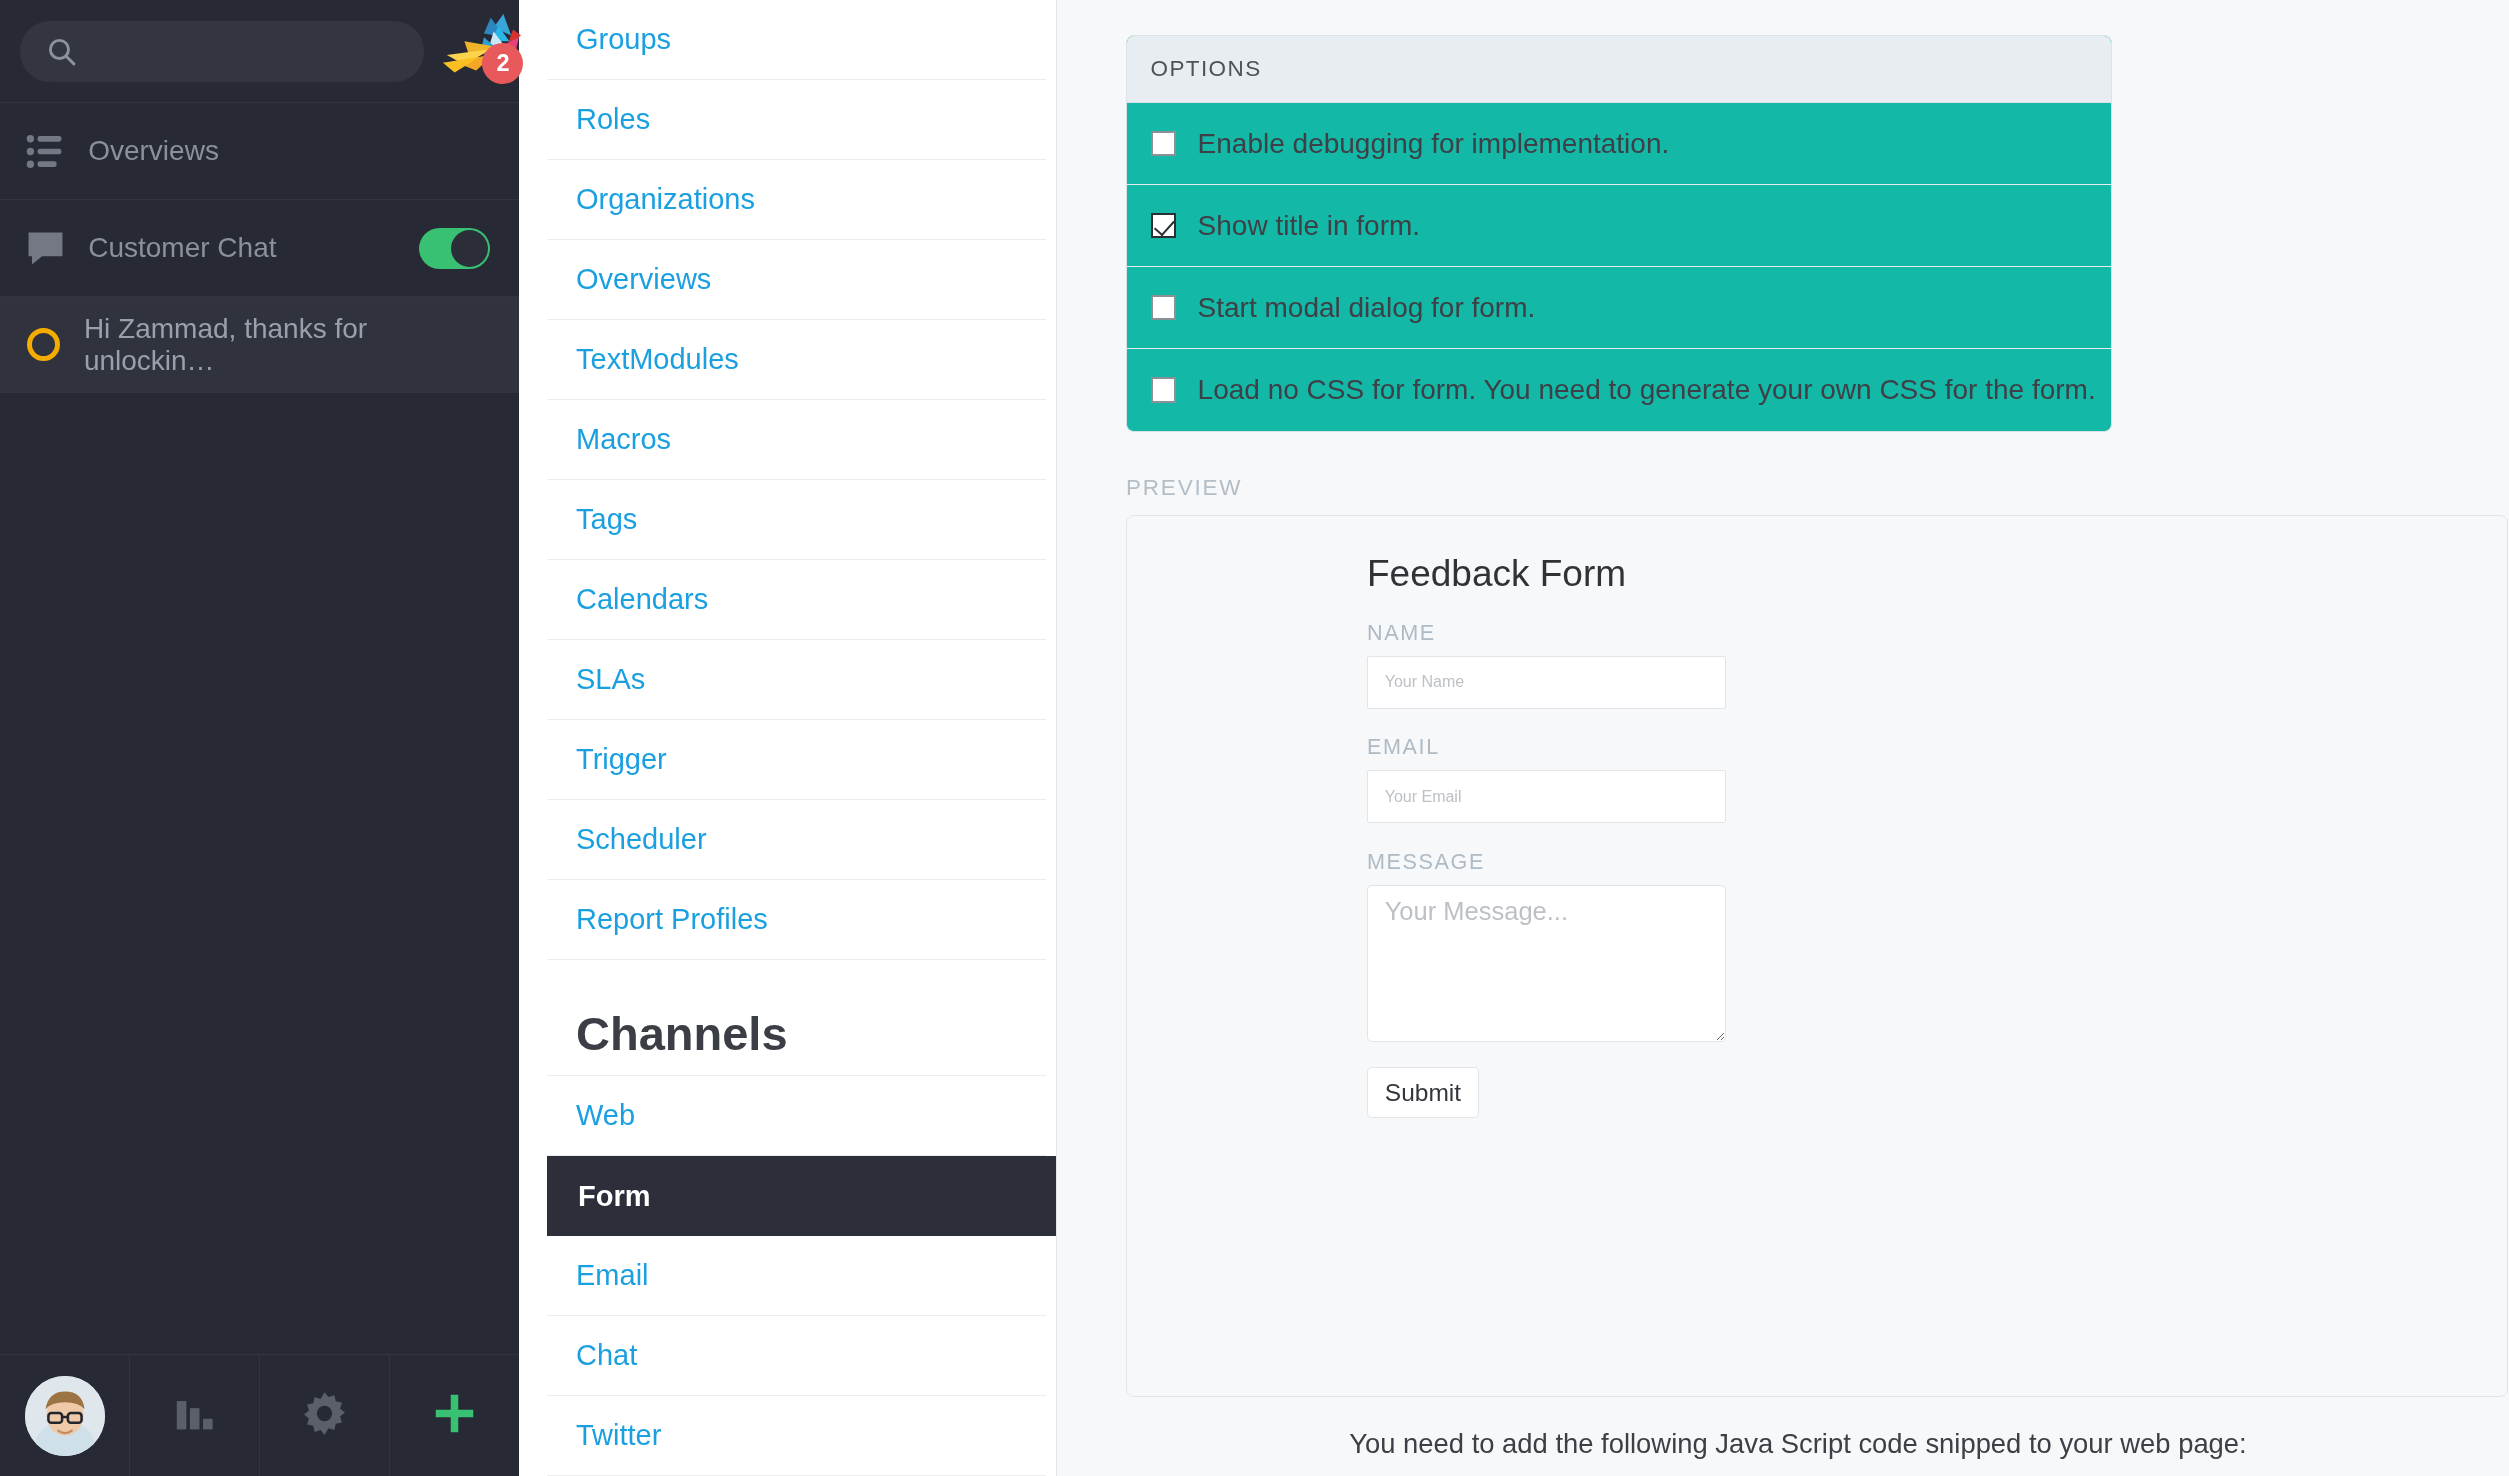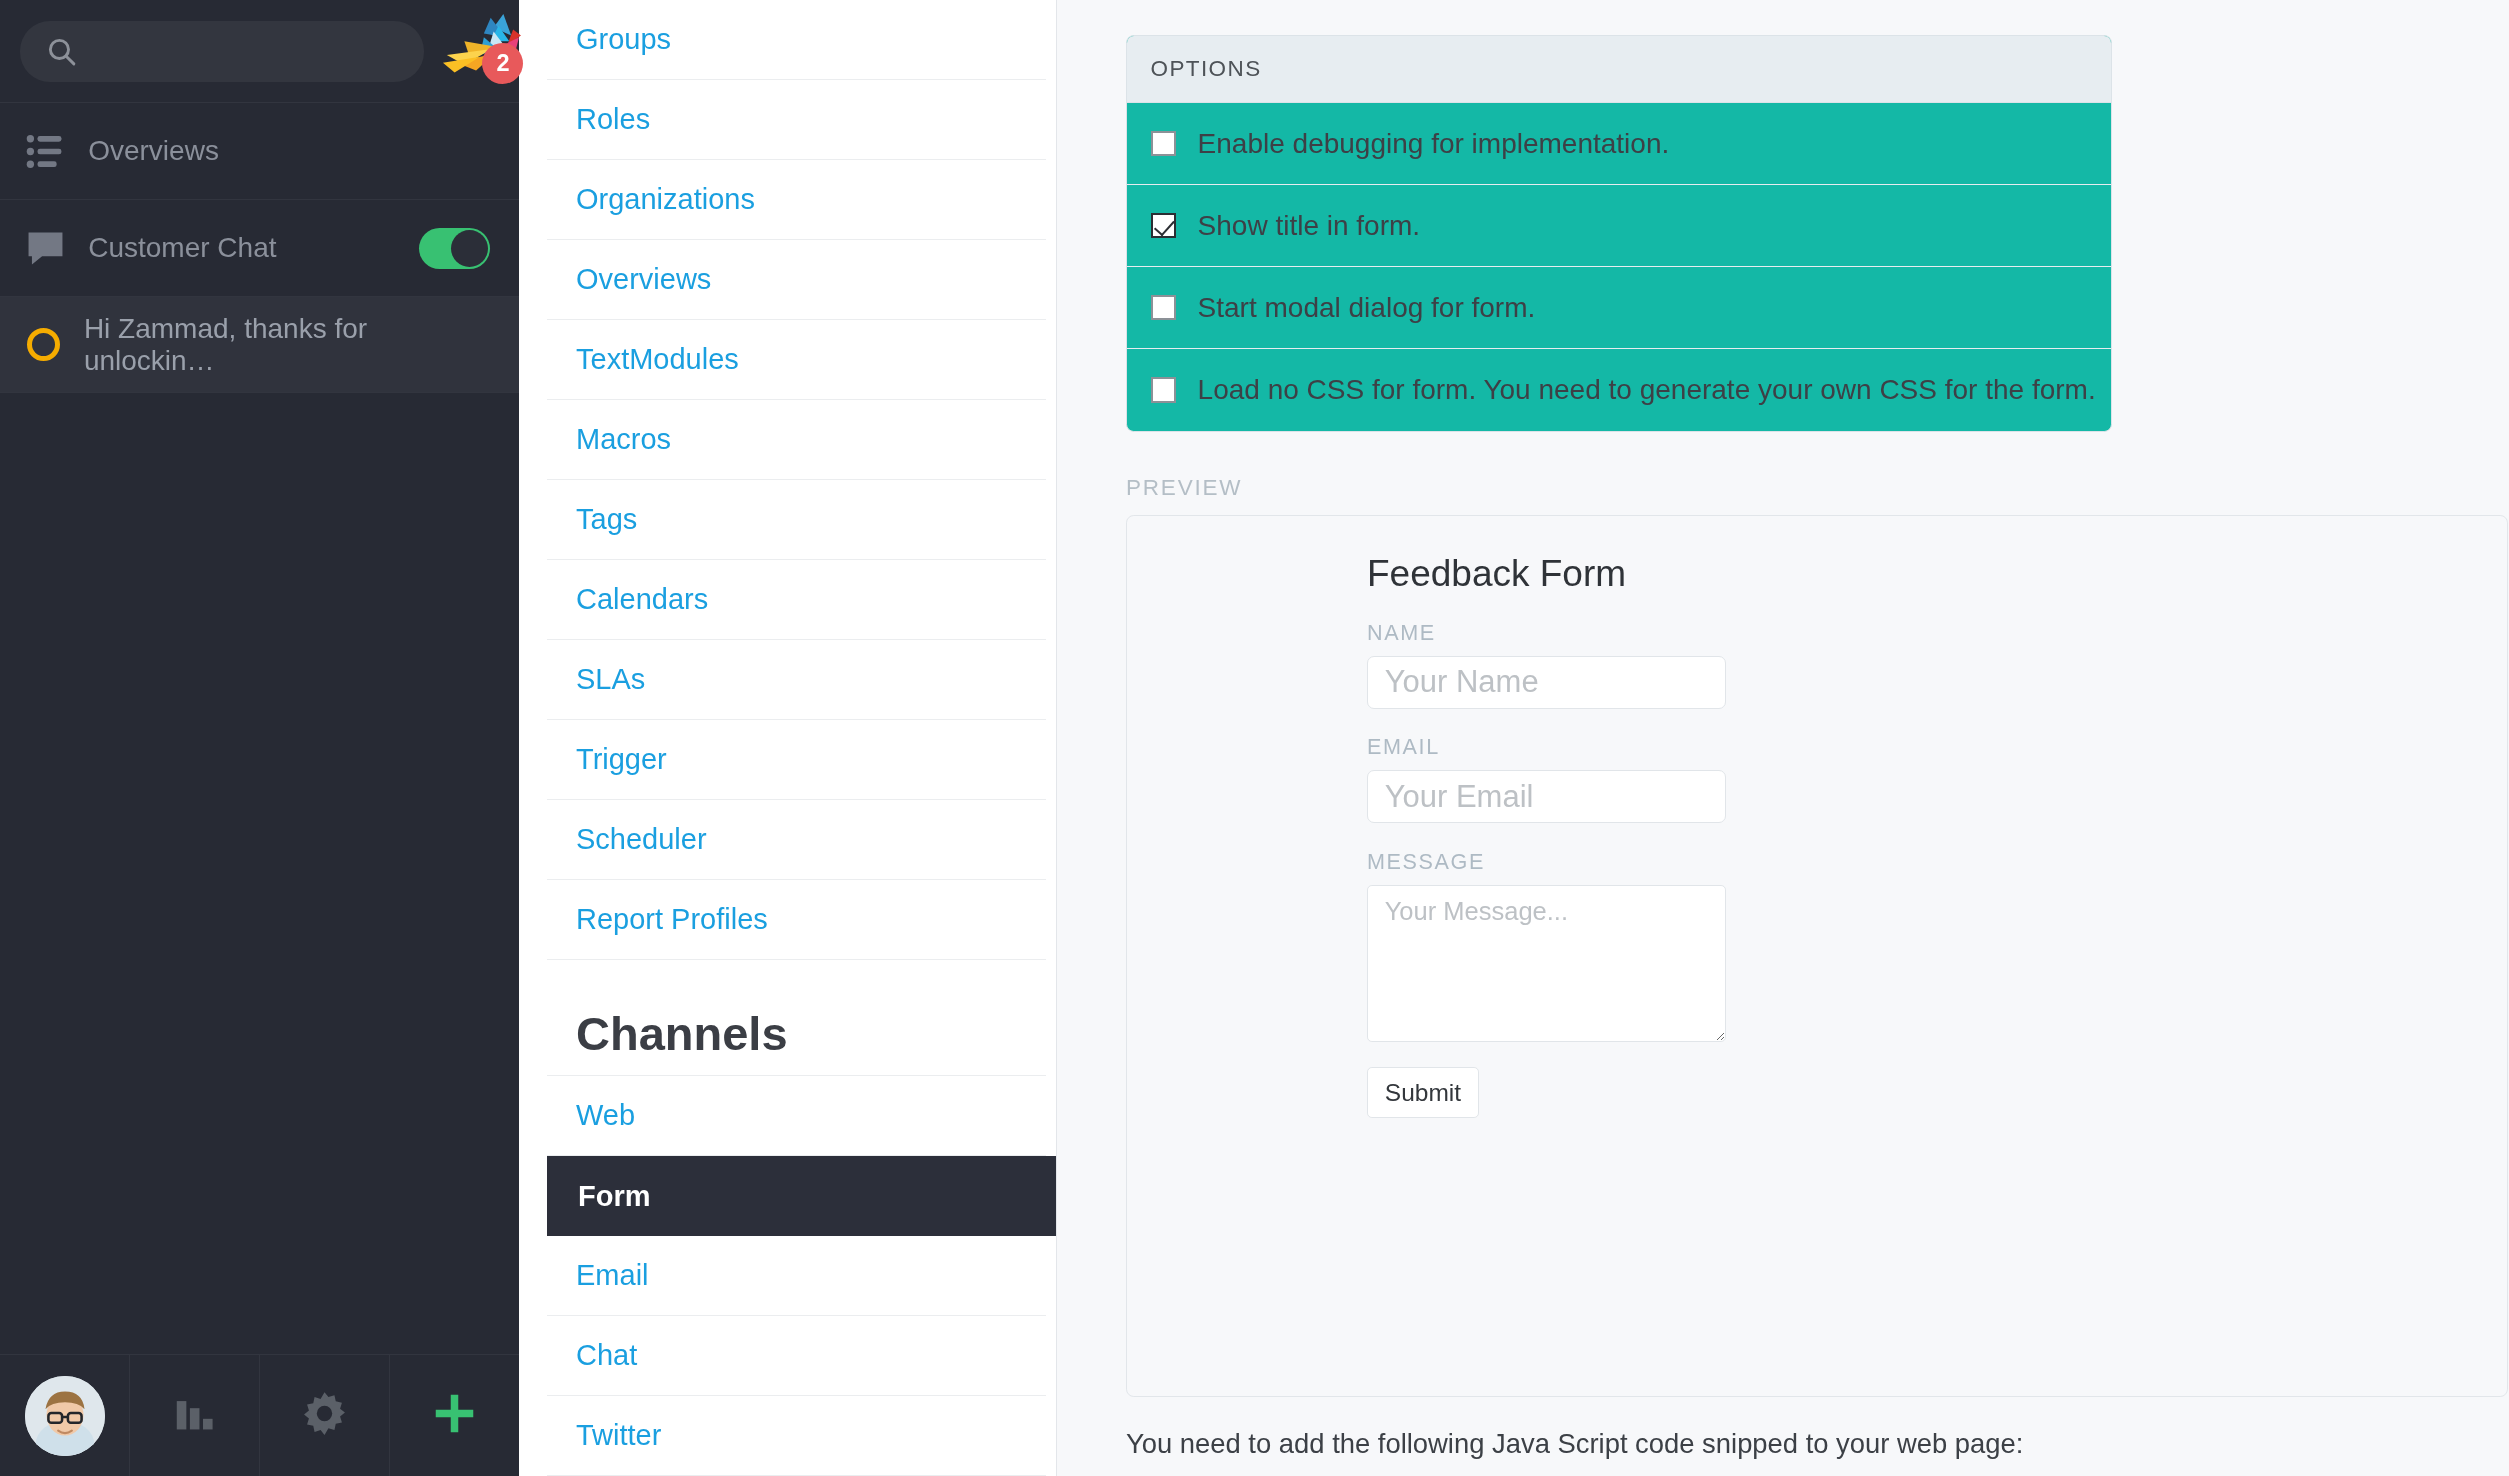--- a/index.html
+++ b/index.html
@@ -209,22 +209,22 @@
     font-size: 37px; color: #2f3338; font-weight: normal;
     margin-bottom: 25.5px;
   }
   .pv-flabel {
     font-size: 21.6px; letter-spacing: 1.6px;
     color: #aebac4; margin-bottom: 9.8px;
   }
   .pv-input {
     width: 359px; height: 53px;
     background: #fff; border: 1px solid #e1e5e9;
-    border-radius: 7px;
-    font-size: 31px; color: #2f3338;
+    border-radius: 2px;
+    font-size: 16px; color: #2f3338;
     padding: 0 16.7px;
     font-family: "Liberation Sans", sans-serif;
     outline: none;
     margin-bottom: 25.5px;
   }
   .pv-input::placeholder { color: #bdc1c5; }
   .pv-textarea {
     width: 359px; height: 157px;
     background: #fff; border: 1px solid #e1e5e9;
     border-radius: 4.9px;
@@ -238,21 +238,21 @@
   .pv-submit {
     width: 112px; height: 51px;
     background: #fff; border: 1px solid #e1e5e9;
     border-radius: 4.9px;
     font-size: 24.5px; color: #33373c;
     font-family: "Liberation Sans", sans-serif;
     cursor: pointer;
   }
   .snippet-text {
     margin-top: 31px;
-    font-size: 27.4px; color: #3c4046;
+    font-size: 27.4px; color: #3c4046; text-align: center;
   }
 </style>
 </head>
 <body>
 
 <div class="app">
 
   <aside class="sidebar">
 
     <div class="sidebar-top">

